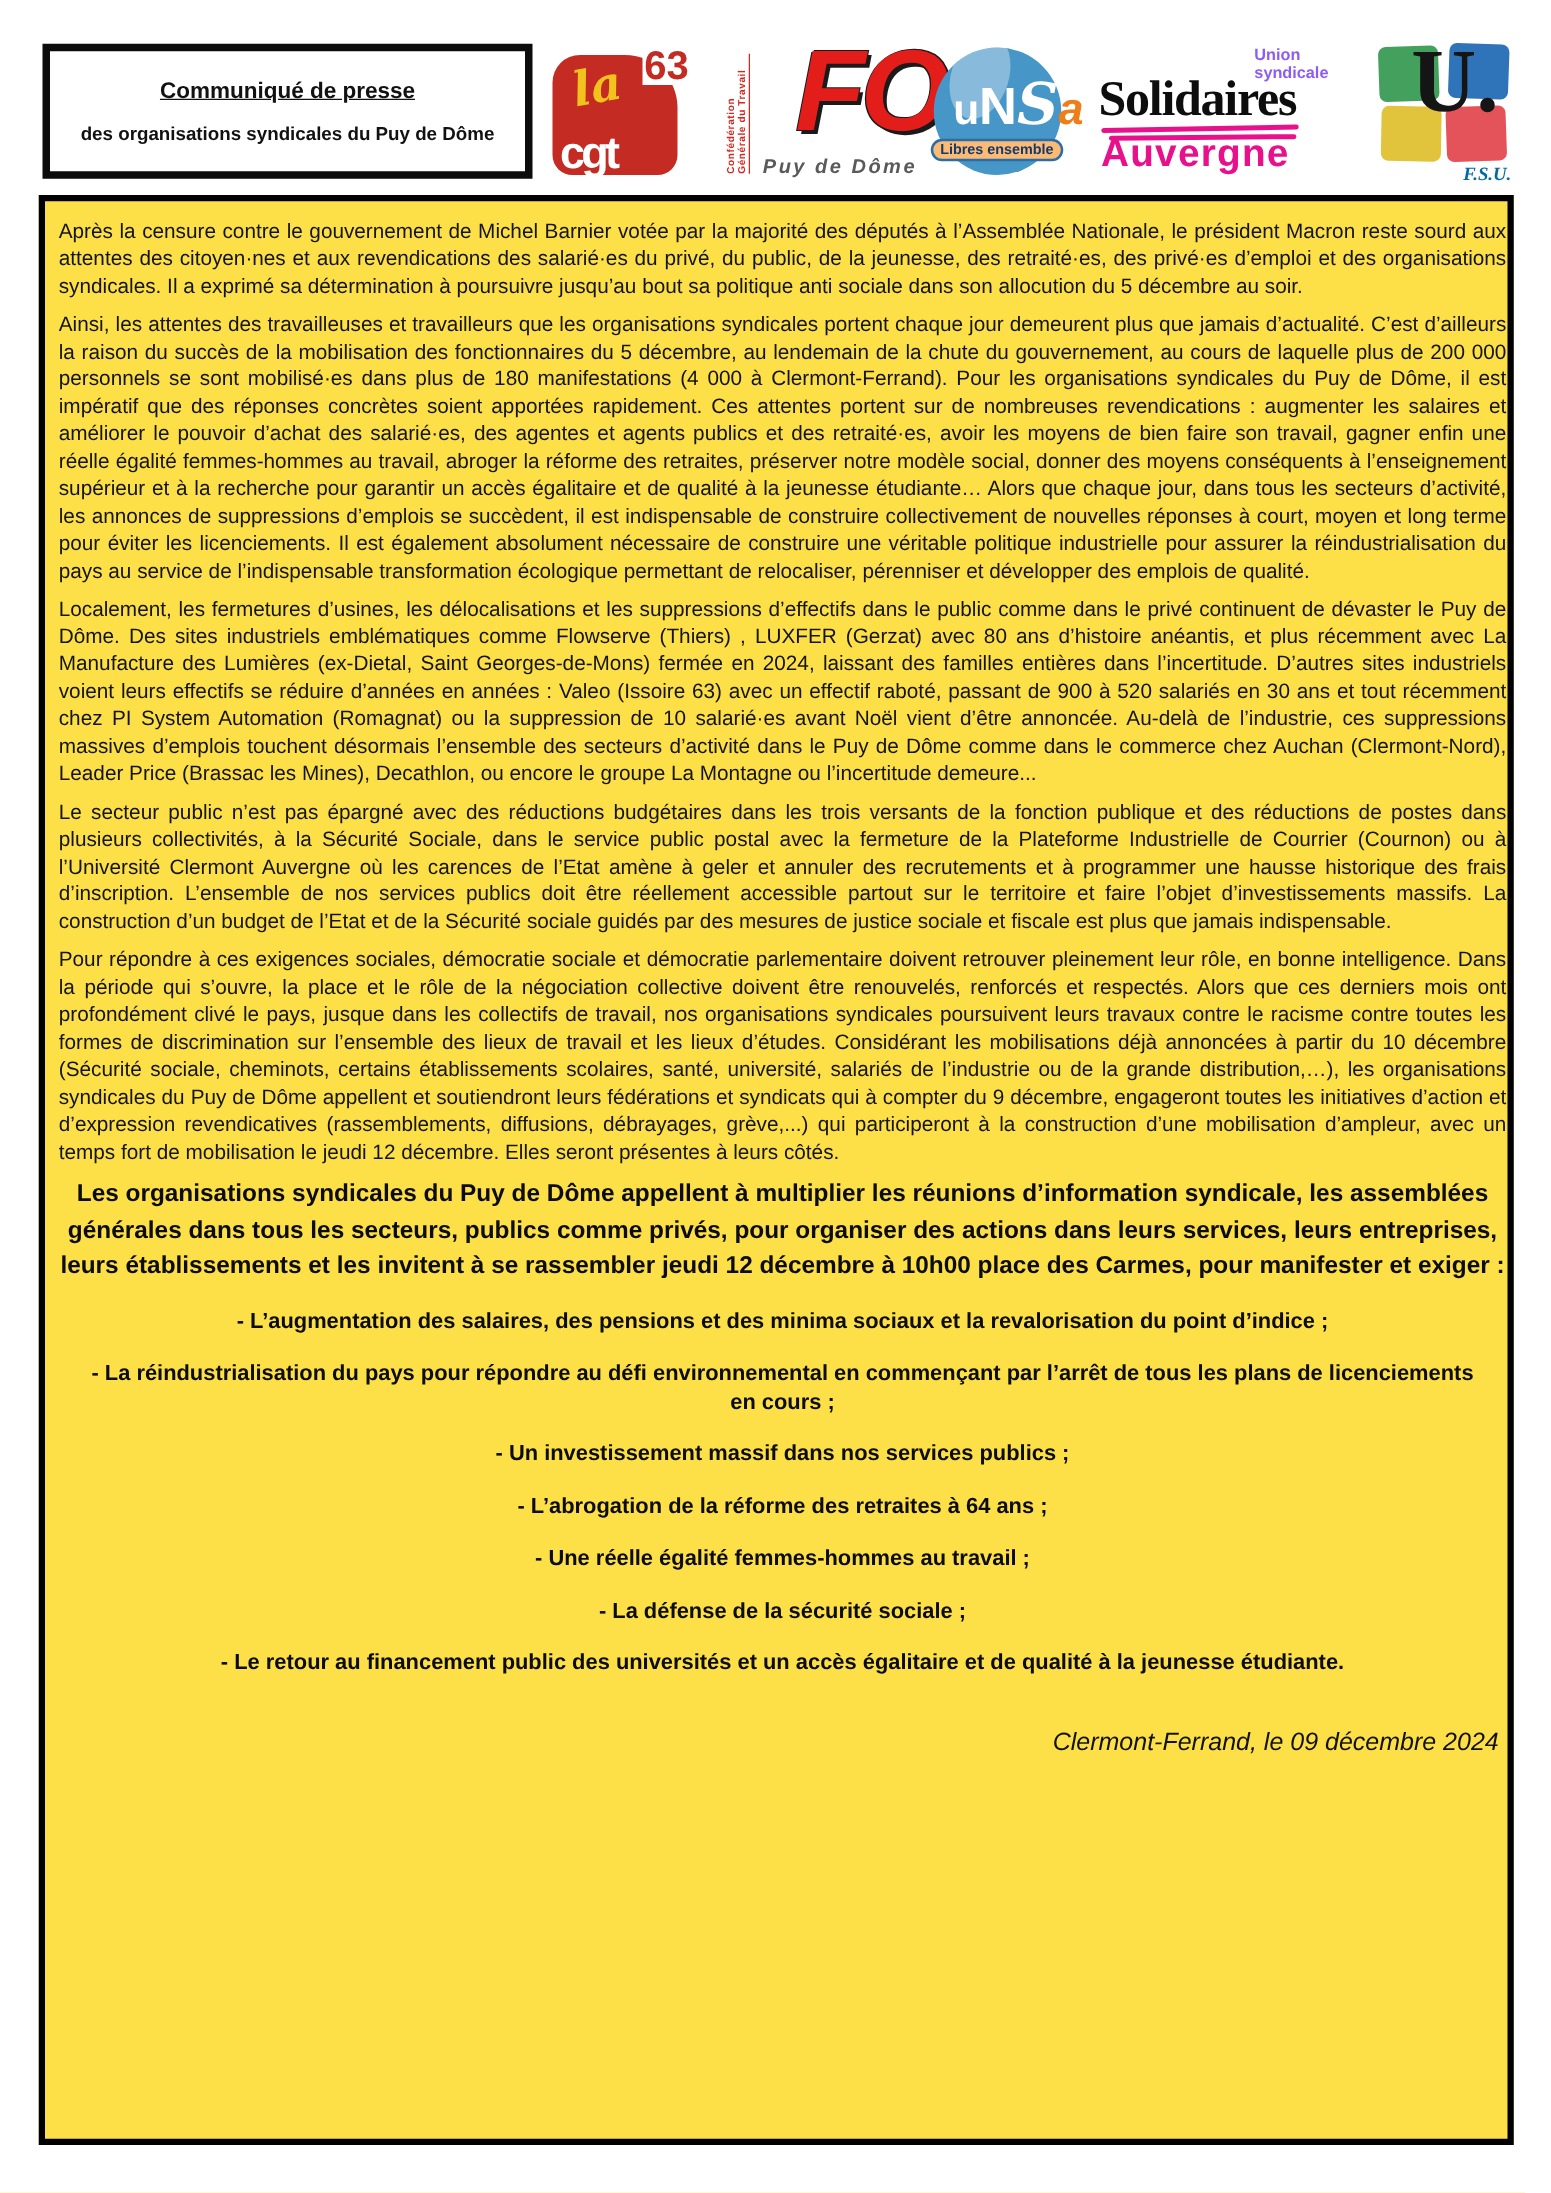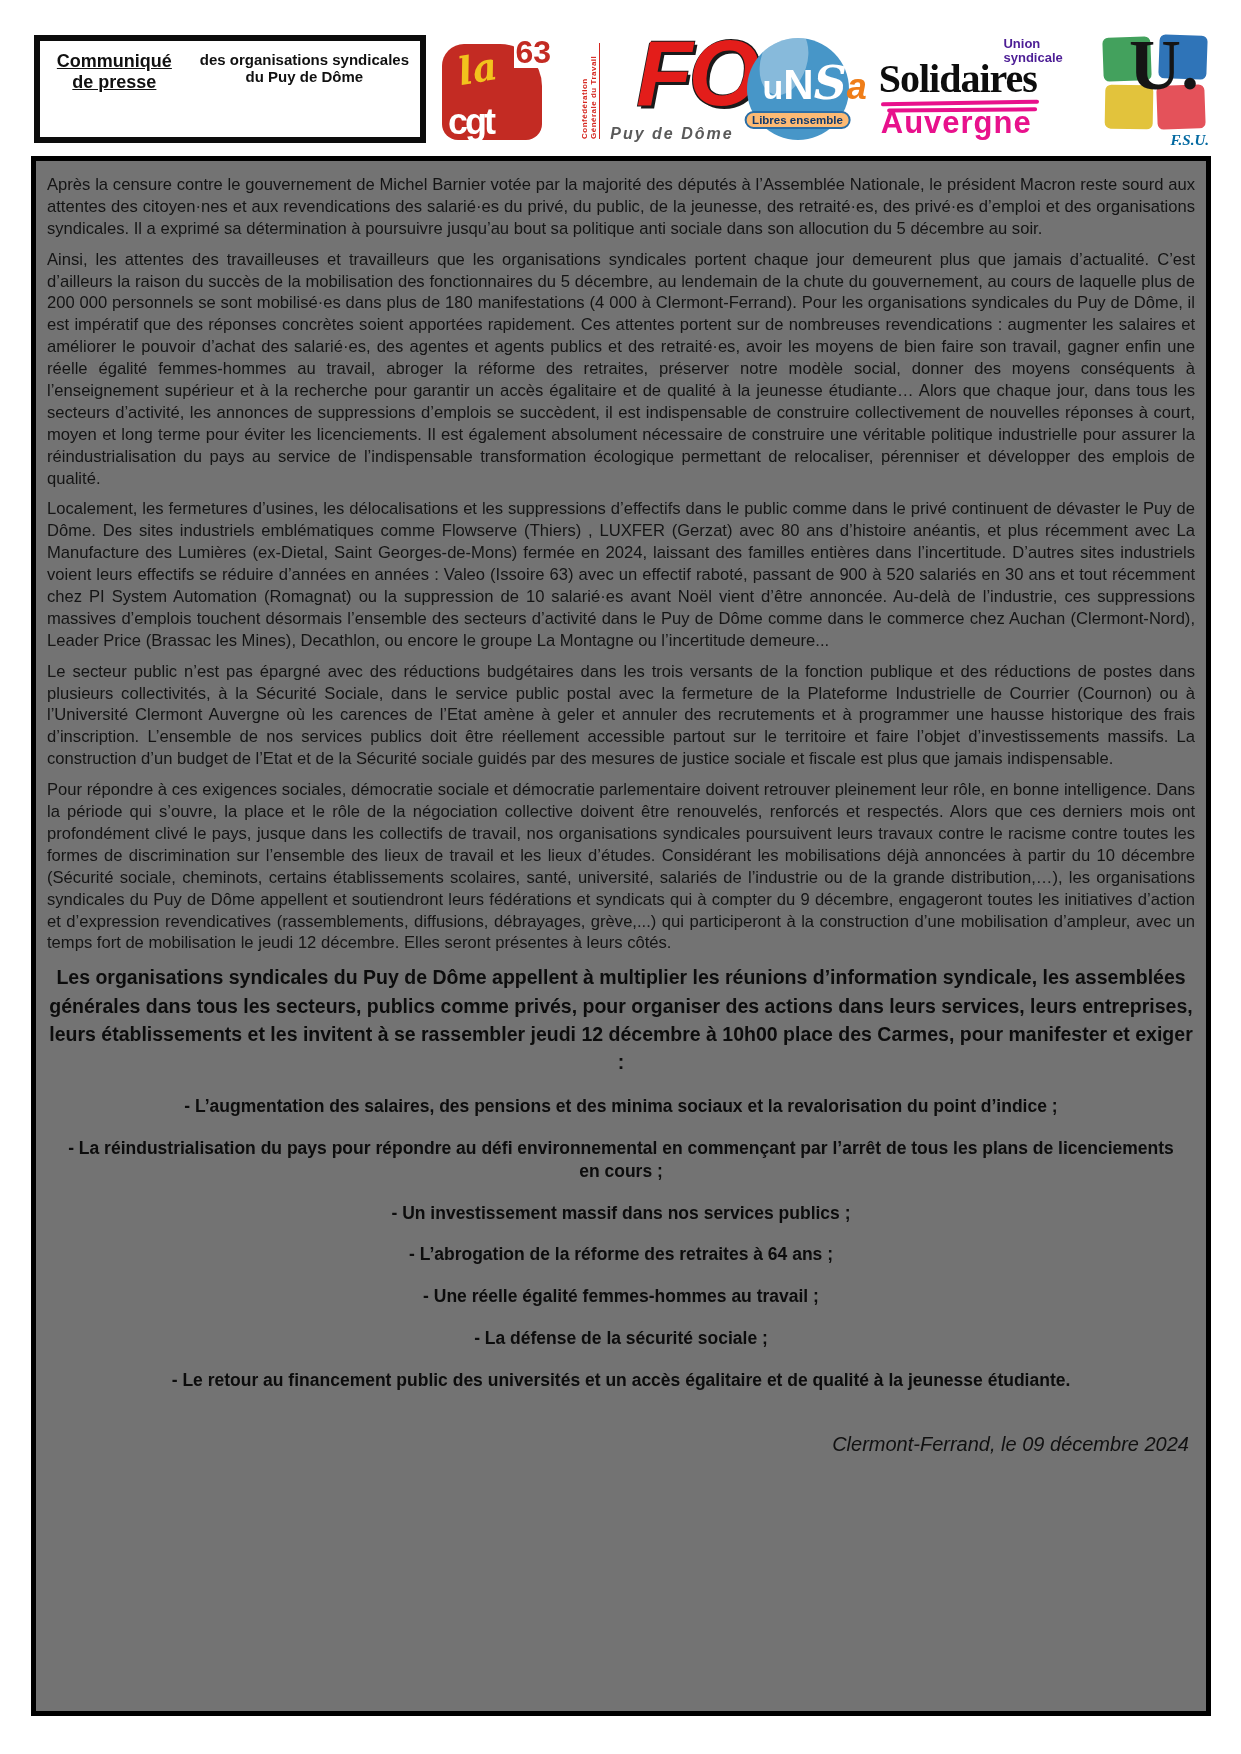--- a/index.html
+++ b/index.html
@@ -14,21 +14,21 @@
   
   .header {
     display:flex; align-items:center;
     padding:30px 26px 0 34px; gap:16px;
     height:148px;
   }
   .title-box {
     width:392px; min-height:108px;
     border:6px solid #0c0c0c;
     background:#fff;
-    display:flex; flex-direction:row; justify-content:center; gap:16px;
+    display:flex; flex-direction:column; justify-content:center; gap:16px;
     text-align:center; padding:10px 8px;
     flex:none;
   }
   .title-box .t1 { font-size:18px; font-weight:bold; text-decoration:underline; }
   .title-box .t2 { font-size:15px; font-weight:bold; }
 
   .logos { display:flex; align-items:center; gap:14px; flex:1; justify-content:space-between; padding-right:4px; }
 
   
   .logo-cgt { position:relative; width:106px; height:102px; flex:none; }
@@ -64,43 +64,43 @@
   .logo-unsa .ls { font-size:46px; font-family:"DejaVu Serif", serif; font-style:italic; }
   .logo-unsa .la2 { font-size:36px; color:#ef7d18; font-style:italic; }
   .logo-unsa .banner {
     position:absolute; bottom:11px; left:50%; transform:translateX(-50%);
     background:#fdba74; border:2px solid #2a6ea6; border-radius:10px;
     font-size:11.5px; font-weight:bold; color:#123a6d; padding:1px 6px; white-space:nowrap;
   }
 
   
   .logo-sol { position:relative; width:194px; height:104px; flex:none; }
-  .logo-sol .union { position:absolute; top:0; right:10px; font-size:13px; font-weight:bold; line-height:1.1; color:#4c1d95; }
+  .logo-sol .union { position:absolute; top:0; right:10px; font-size:13px; font-weight:bold; line-height:1.1; color:#8b5cf6; }
   .logo-sol .name { position:absolute; top:18px; left:0; font-size:40px; font-weight:900; letter-spacing:-1px; color:#0d0d0d; font-family:"Liberation Serif", serif; }
   .logo-sol .scribble { position:absolute; top:64px; left:2px; width:158px; height:4px; background:#e8118c; border-radius:3px; transform:rotate(-1deg); }
   .logo-sol .scribble::after { content:""; position:absolute; top:7px; left:6px; width:150px; height:4px; background:#e8118c; border-radius:3px; transform:rotate(0.5deg); }
   .logo-sol .region { position:absolute; bottom:0; left:2px; color:#e8118c; font-size:31px; font-weight:900; letter-spacing:1px; }
 
   
   .logo-fsu { position:relative; width:108px; height:108px; flex:none; }
   .logo-fsu .sq { position:absolute; width:48px; height:44px; border-radius:6px; }
   .logo-fsu .sq.g { left:0;  top:2px;  background:#43a15d; transform:rotate(-2deg); }
   .logo-fsu .sq.b { left:56px; top:0;  background:#2f74b8; transform:rotate(2deg); }
   .logo-fsu .sq.y { left:2px; top:50px; background:#e2c33c; transform:rotate(1deg); }
   .logo-fsu .sq.r { left:54px; top:50px; background:#e4525a; transform:rotate(-2deg); }
   .logo-fsu .u { position:absolute; top:-6px; left:26px; font-family:"Liberation Serif", serif; font-weight:bold; font-size:72px; color:#151515; line-height:1; z-index:2; }
   .logo-fsu .fsu-text { position:absolute; bottom:-6px; right:2px; font-family:Liberation Serif, serif; font-style:italic; font-weight:bold; font-size:15px; color:#0369a1; background:transparent; z-index:3; }
 
   
   .doc-box {
     margin:8px 30px 0 31px;
     border:5px solid #000;
-    padding:4px 11px 12px 11px;
+    padding:4px 1px 12px 11px;
     min-height:1560px;
-    background:#737373;
+    background:#fde047;
   }
   .para {
     font-size:16.6px; line-height:1.32; text-align:justify;
     margin:9px 0; color:#141414;
     font-family:"Liberation Sans", sans-serif;
   }
   .cta {
     font-size:19.5px; line-height:1.45; font-weight:bold; text-align:center;
     margin:4px 0 10px 0; color:#0c0c0c;
   }

